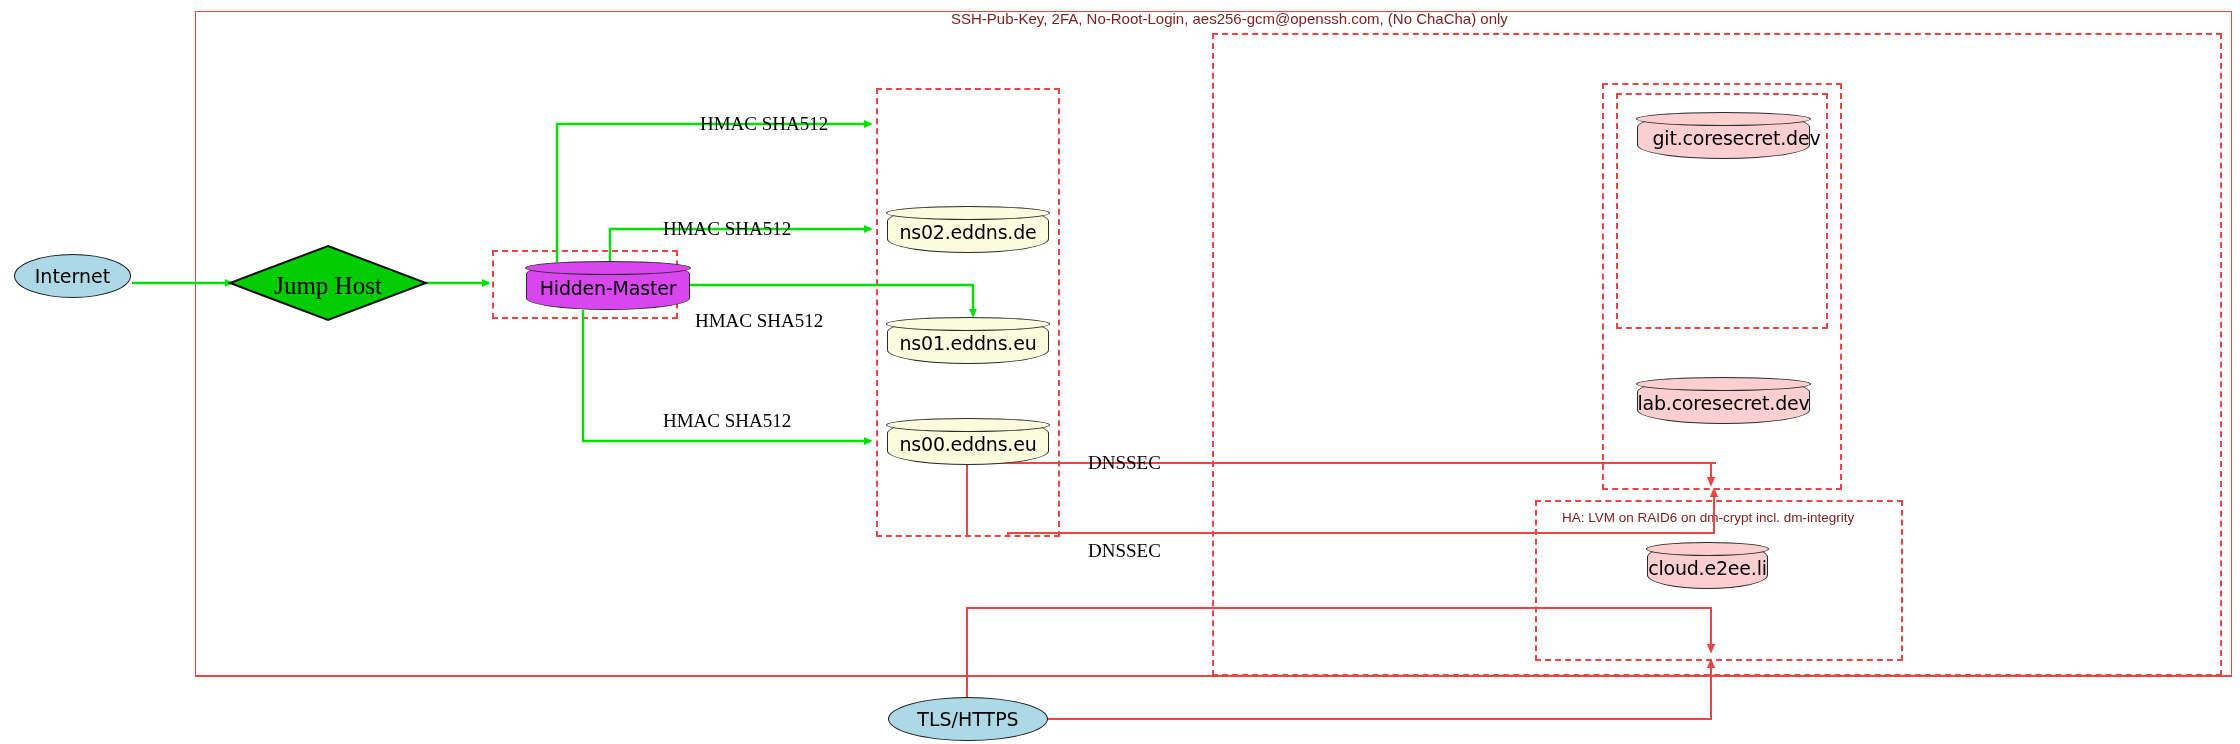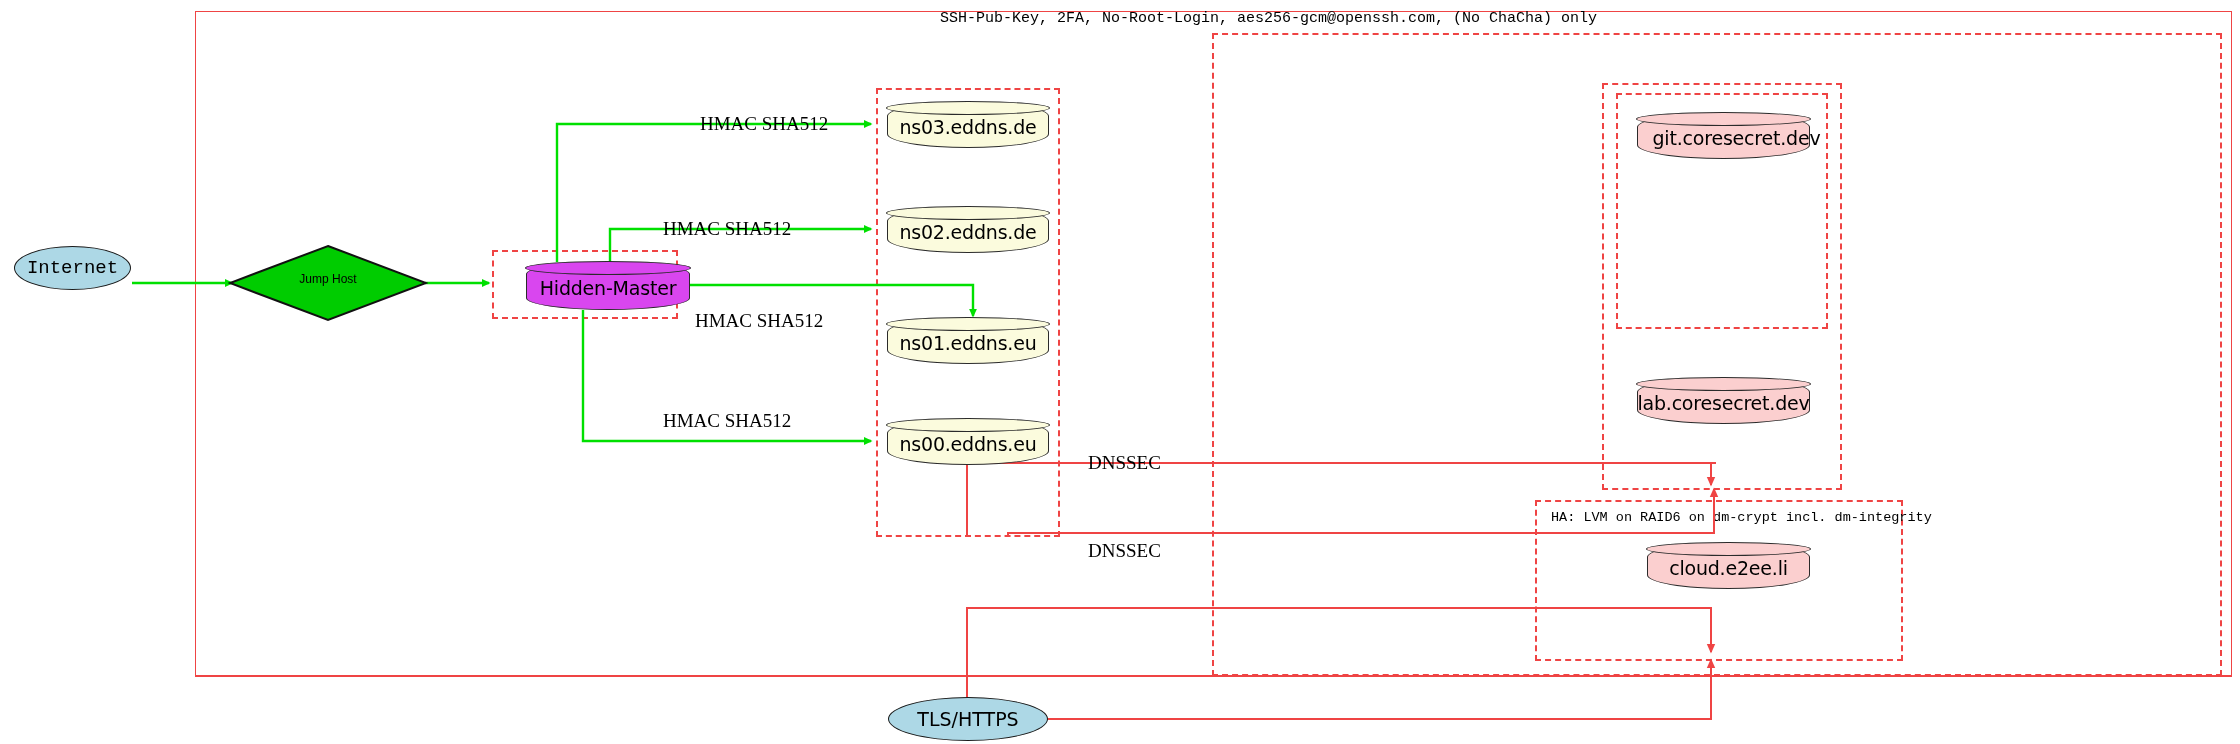--- a/index.html
+++ b/index.html
@@ -73,22 +73,22 @@
     white-space: nowrap;
   }
 
   .diamond-wrap {
     position: absolute;
   }
   .diamond-label {
     position: absolute;
     width: 100%;
     text-align: center;
-    font-size: 12px;
-    font-family: Liberation Sans, sans-serif;
+    font-size: 25px;
+    font-family: Liberation Serif, serif;
     color: #000;
     white-space: nowrap;
     pointer-events: none;
   }
 
   .dashbox {
     position: absolute;
     box-sizing: border-box;
     border: 2px dashed #ef4444;
     background: transparent;
@@ -101,24 +101,25 @@
   }
   .edge-label {
     position: absolute;
     font-family: "Liberation Serif", serif;
     font-size: 19px;
     color: #000;
     white-space: nowrap;
   }
   .box-caption {
     position: absolute;
-    font-family: Liberation Mono, monospace;
+    font-family: Liberation Sans, sans-serif;
     font-size: 15px;
-    color: #000000;
-    white-space: nowrap;
+    color: #7f1d1d;
+    white-space: nowrap;
+    margin-left: 11px;
   }
   .box-caption.small {
     font-size: 13.5px;
   }
 </style>
 </head>
 <body>
 
 <div id="canvas">
 
@@ -175,56 +176,53 @@
       <path d="M1008,533 L1714,533 L1714,489" marker-end="url(#redArrow)"></path>
 
       <path d="M967,697 L967,608 L1711,608 L1711,652" marker-end="url(#redArrow)"></path>
 
       <path d="M1047,719 L1711,719 L1711,660" marker-end="url(#redArrow)"></path>
 
       <path d="M195,676 L2232,676"></path>
     </g>
   </svg>
 
-  <div class="ellipse" style="left:14px; top:246px; width:117px; height:44px;font-family:Liberation Mono, monospace;">
+  <div class="ellipse" style="left:14px; top:254px; width:117px; height:44px;">
     <span>Internet</span>
   </div>
 
   <div class="diamond-wrap" style="left:228px; top:244px; width:200px; height:78px;">
     <svg width="200" height="78" viewBox="0 0 200 78" xmlns="http://www.w3.org/2000/svg">
       <polygon points="100,2 198,39 100,76 2,39" fill="#00cc00" stroke="#111111" stroke-width="2"></polygon>
     </svg>
     <div class="diamond-label" style="top:28px;">Jump Host</div>
   </div>
 
   <div class="cyl master" style="left:502px; top:262px; width:164px; height:48px;">
     <span class="cyl-label">Hidden-Master</span>
   </div>
 
-  <div class="cyl dns" style="left:887px; top:102px; width:162px; height:46px;">
-    <span class="cyl-label">ns03.eddns.de</span>
-  </div>
   <div class="cyl dns" style="left:887px; top:207px; width:162px; height:46px;">
     <span class="cyl-label">ns02.eddns.de</span>
   </div>
   <div class="cyl dns" style="left:887px; top:318px; width:162px; height:46px;">
     <span class="cyl-label">ns01.eddns.eu</span>
   </div>
   <div class="cyl dns" style="left:887px; top:419px; width:162px; height:46px;">
     <span class="cyl-label">ns00.eddns.eu</span>
   </div>
 
   <div class="cyl svc" style="left:1637px; top:113px; width:173px; height:46px;padding-left:26px;">
     <span class="cyl-label">git.coresecret.dev</span>
   </div>
   <div class="cyl svc" style="left:1637px; top:378px; width:173px; height:46px;">
     <span class="cyl-label">lab.coresecret.dev</span>
   </div>
 
-  <div class="cyl svc" style="left:1647px; top:543px; width:163px; height:46px;">
+  <div class="cyl svc" style="left:1647px; top:543px; width:121px; height:46px;">
     <span class="cyl-label">cloud.e2ee.li</span>
   </div>
 
   <div class="ellipse" style="left:888px; top:697px; width:160px; height:44px;">
     <span>TLS/HTTPS</span>
   </div>
 
   <div class="edge-label" style="left:700px; top:113px;">HMAC SHA512</div>
   <div class="edge-label" style="left:663px; top:218px;">HMAC SHA512</div>
   <div class="edge-label" style="left:695px; top:310px;">HMAC SHA512</div>

